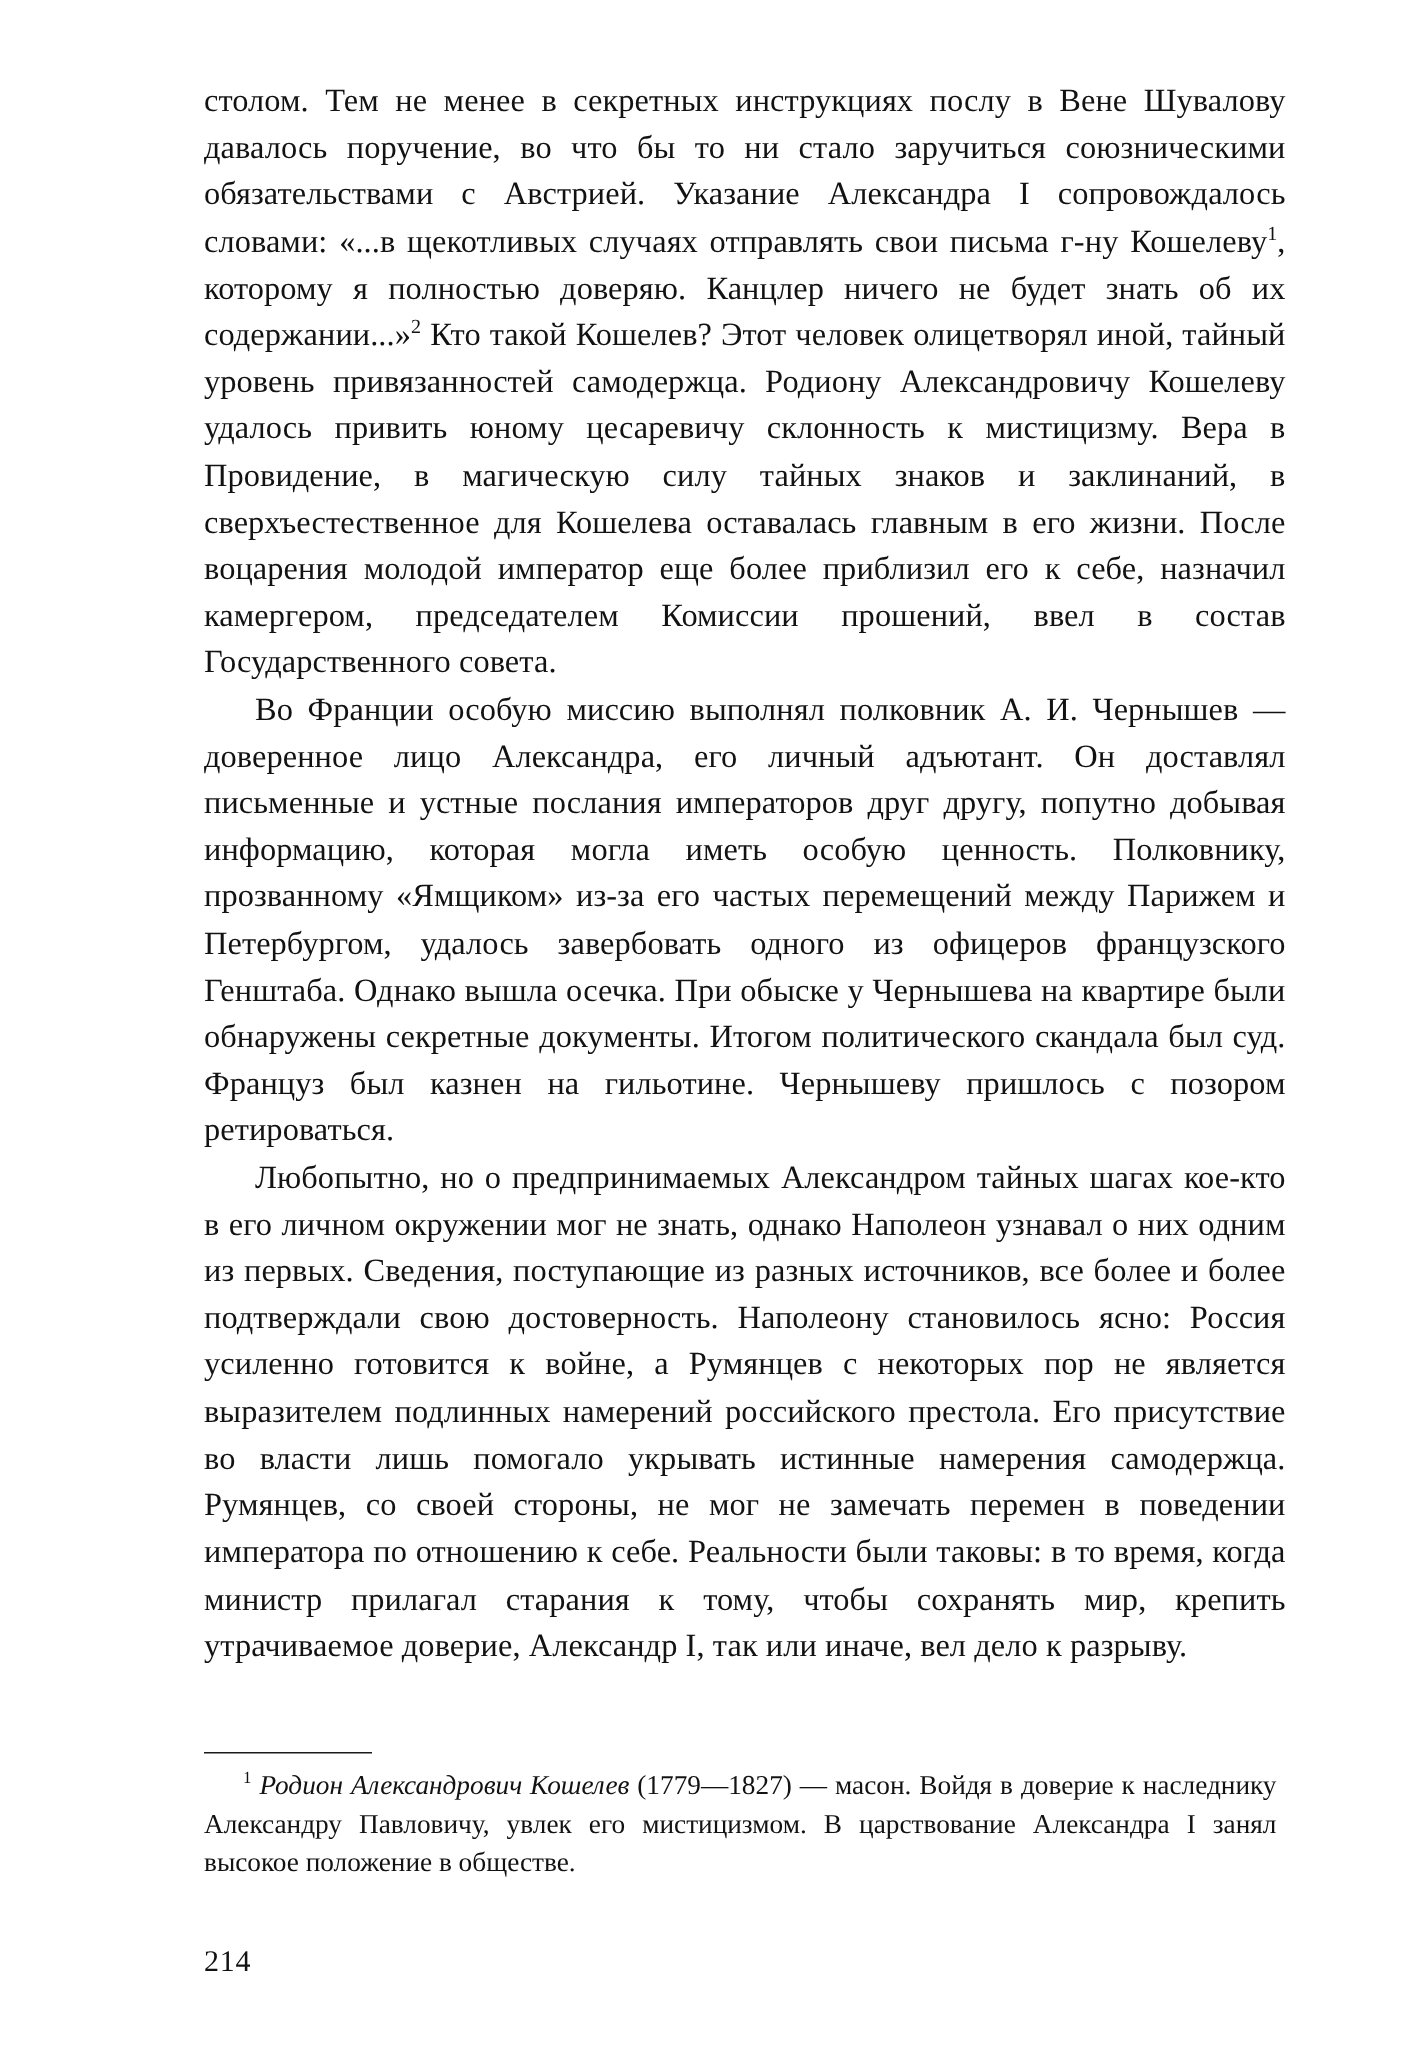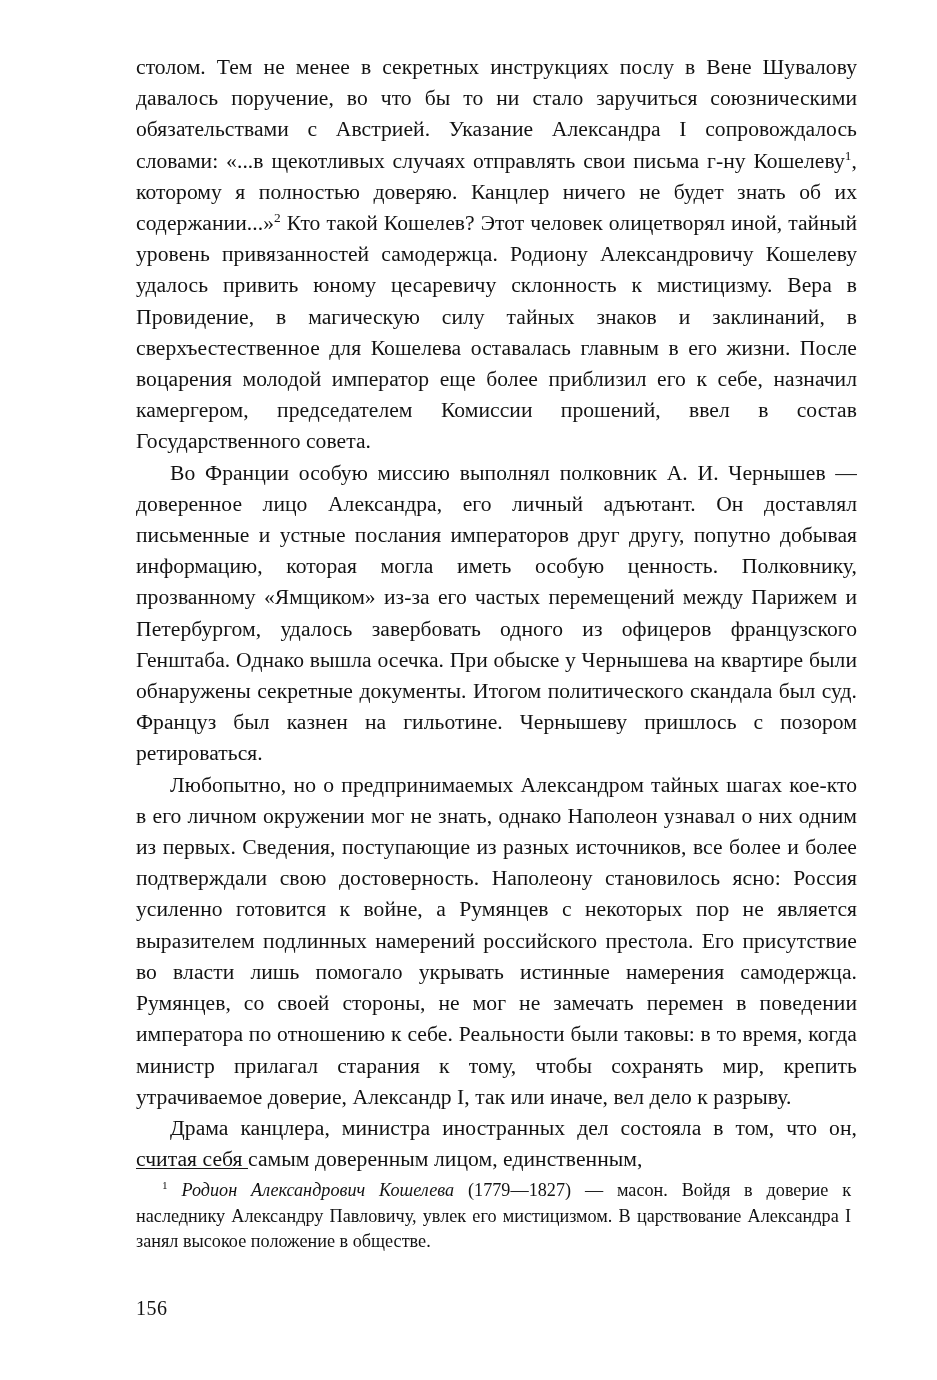--- a/index.html
+++ b/index.html
@@ -77,25 +77,24 @@
 </style>
 </head>
 <body>
 
 <div class="page">
 
   <div class="body-text">
     <p class="no-indent" id="para-1">столом. Тем не менее в секретных инструкциях послу в Вене Шувалову давалось поручение, во что бы то ни стало заручиться союзническими обязательствами с Австрией. Указание Александра I сопровождалось словами: «...в щекотливых случаях отправлять свои письма г-ну Кошелеву<sup>1</sup>, которому я полностью доверяю. Канцлер ничего не будет знать об их содержании...»<sup>2</sup> Кто такой Кошелев? Этот человек олицетворял иной, тайный уровень привязанностей самодержца. Родиону Александровичу Кошелеву удалось привить юному цесаревичу склонность к мистицизму. Вера в Провидение, в магическую силу тайных знаков и заклинаний, в сверхъестественное для Кошелева оставалась главным в его жизни. После воцарения молодой император еще более приблизил его к себе, назначил камергером, председателем Комиссии прошений, ввел в состав Государственного совета.</p>
     <p id="para-2">Во Франции особую миссию выполнял полковник А. И. Чернышев — доверенное лицо Александра, его личный адъютант. Он доставлял письменные и устные послания императоров друг другу, попутно добывая информацию, которая могла иметь особую ценность. Полковнику, прозванному «Ямщиком» из-за его частых перемещений между Парижем и Петербургом, удалось завербовать одного из офицеров французского Генштаба. Однако вышла осечка. При обыске у Чернышева на квартире были обнаружены секретные документы. Итогом политического скандала был суд. Француз был казнен на гильотине. Чернышеву пришлось с позором ретироваться.</p>
     <p id="para-3">Любопытно, но о предпринимаемых Александром тайных шагах кое-кто в его личном окружении мог не знать, однако Наполеон узнавал о них одним из первых. Сведения, поступающие из разных источников, все более и более подтверждали свою достоверность. Наполеону становилось ясно: Россия усиленно готовится к войне, а Румянцев с некоторых пор не является выразителем подлинных намерений российского престола. Его присутствие во власти лишь помогало укрывать истинные намерения самодержца. Румянцев, со своей стороны, не мог не замечать перемен в поведении императора по отношению к себе. Реальности были таковы: в то время, когда министр прилагал старания к тому, чтобы сохранять мир, крепить утрачиваемое доверие, Александр I, так или иначе, вел дело к разрыву.</p>
-    <p id="para-4">Драма канцлера, министра иностранных дел состояла в том, что он, считая себя самым доверенным лицом, единственным,</p>
   </div>
 
   <div class="footnote-zone">
     <div class="footnote-rule"></div>
     <div class="footnotes">
-      <p id="fn-1"><sup>1</sup> <span class="fn-italic">Родион Александрович Кошелева</span> (1779—1827) — масон. Войдя в доверие к наследнику Александру Павловичу, увлек его мистицизмом. В царствование Александра I занял высокое положение в обществе.</p>
+      <p id="fn-1"><sup>1</sup> <span class="fn-italic">Родион Александрович Кошелев</span> (1779—1827) — масон. Войдя в доверие к наследнику Александру Павловичу, увлек его мистицизмом. В царствование Александра I занял высокое положение в обществе.</p>
     </div>
   </div>
 
-  <div class="page-number">156</div>
+  <div class="page-number">214</div>
 
 </div>
 
 </body></html>

